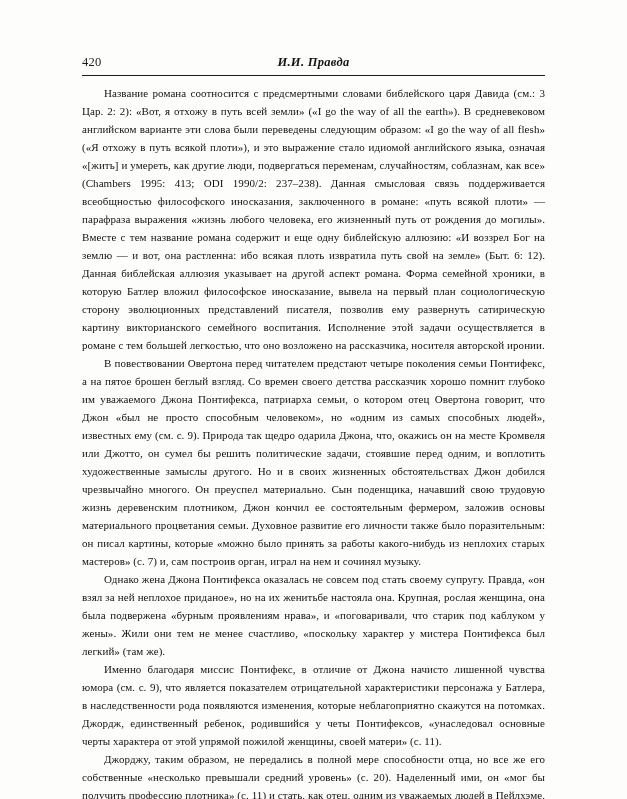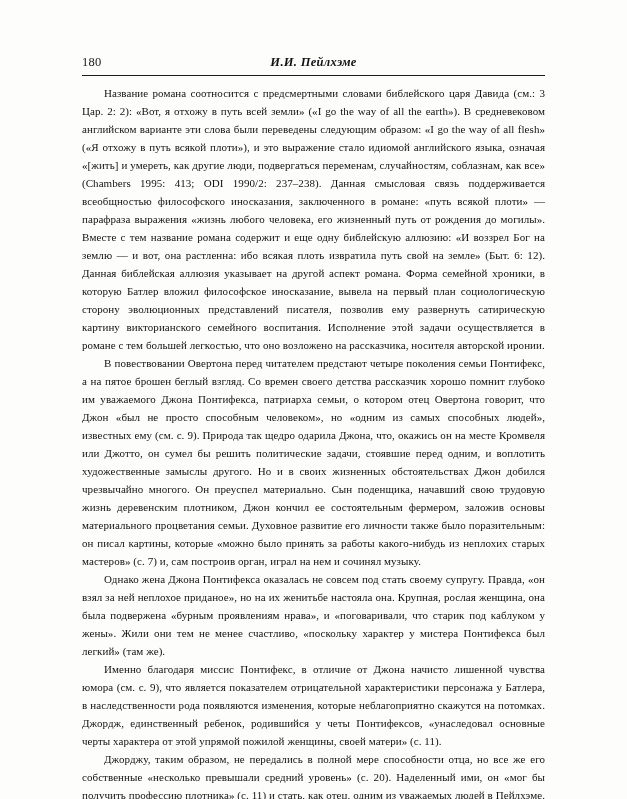--- a/index.html
+++ b/index.html
@@ -89,22 +89,22 @@
     font-weight: 700;
     letter-spacing: 0.6px;
   }
 </style>
 </head>
 <body>
 
 <div class="page">
 
   <div class="running-head">
-    <span class="folio">180</span>
-    <span class="head-author">И.И. Пейлхэме</span>
+    <span class="folio">420</span>
+    <span class="head-author">И.И. Правда</span>
   </div>
 
   <div class="head-rule"></div>
 
   <div class="body-col">
 
     <p class="para">Название романа соотносится с предсмертными словами библейского царя Давида (см.: 3 Цар. 2: 2): «Вот, я отхожу в путь всей земли» («I go the way of all the earth»). В средневековом английском варианте эти слова были переведены следующим образом: «I go the way of all flesh» («Я отхожу в путь всякой плоти»), и это выражение стало идиомой английского языка, означая «[жить] и умереть, как другие люди, подвергаться переменам, случайностям, соблазнам, как все» (Chambers 1995: 413; ODI 1990/2: 237–238). Данная смысловая связь поддерживается всеобщностью философского иносказания, заключенного в романе: «путь всякой плоти» — парафраза выражения «жизнь любого человека, его жизненный путь от рождения до могилы». Вместе с тем название романа содержит и еще одну библейскую аллюзию: «И воззрел Бог на землю — и вот, она растленна: ибо всякая плоть извратила путь свой на земле» (Быт. 6: 12). Данная библейская аллюзия указывает на другой аспект романа. Форма семейной хроники, в которую Батлер вложил философское иносказание, вывела на первый план социологическую сторону эволюционных представлений писателя, позволив ему развернуть сатирическую картину викторианского семейного воспитания. Исполнение этой задачи осуществляется в романе с тем большей легкостью, что оно возложено на рассказчика, носителя авторской иронии.</p>
 
 
     <p class="para">В повествовании Овертона перед читателем предстают четыре поколения семьи Понтифекс, а на пятое брошен беглый взгляд. Со времен своего детства рассказчик хорошо помнит глубоко им уважаемого Джона Понтифекса, патриарха семьи, о котором отец Овертона говорит, что Джон «был не просто способным человеком», но «одним из самых способных людей», известных ему (см. с. 9). Природа так щедро одарила Джона, что, окажись он на месте Кромвеля или Джотто, он сумел бы решить политические задачи, стоявшие перед одним, и воплотить художественные замыслы другого. Но и в своих жизненных обстоятельствах Джон добился чрезвычайно многого. Он преуспел материально. Сын поденщика, начавший свою трудовую жизнь деревенским плотником, Джон кончил ее состоятельным фермером, заложив основы материального процветания семьи. Духовное развитие его личности также было поразительным: он писал картины, которые «можно было принять за работы какого-нибудь из неплохих старых мастеров» (с. 7) и, сам построив орган, играл на нем и сочинял музыку.</p>

